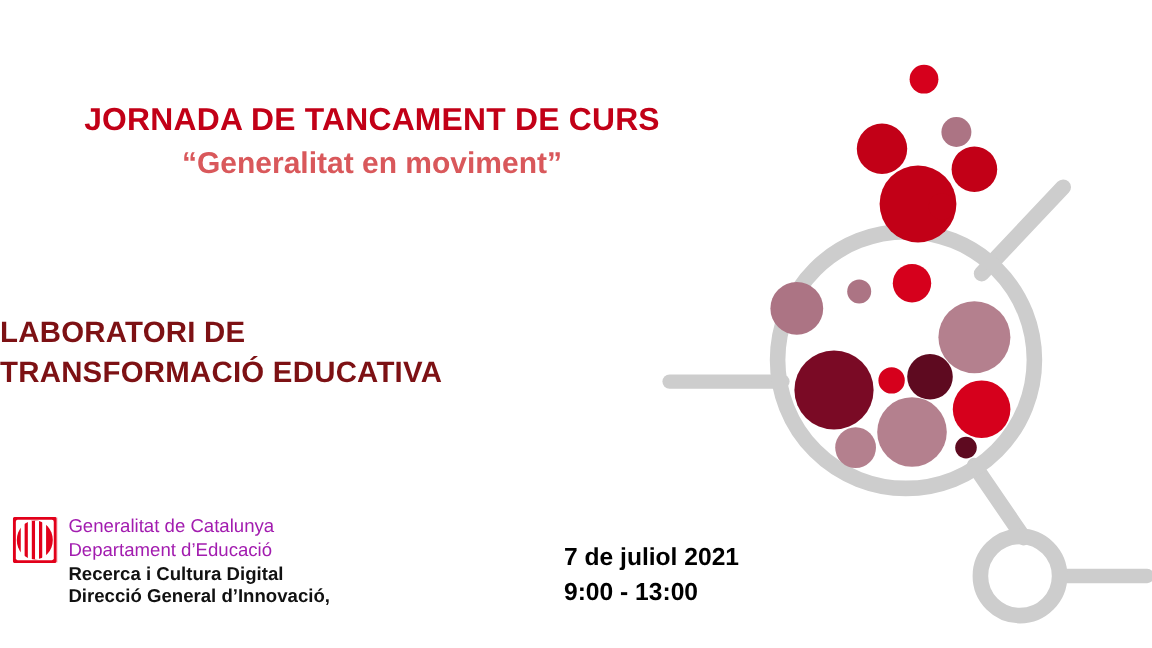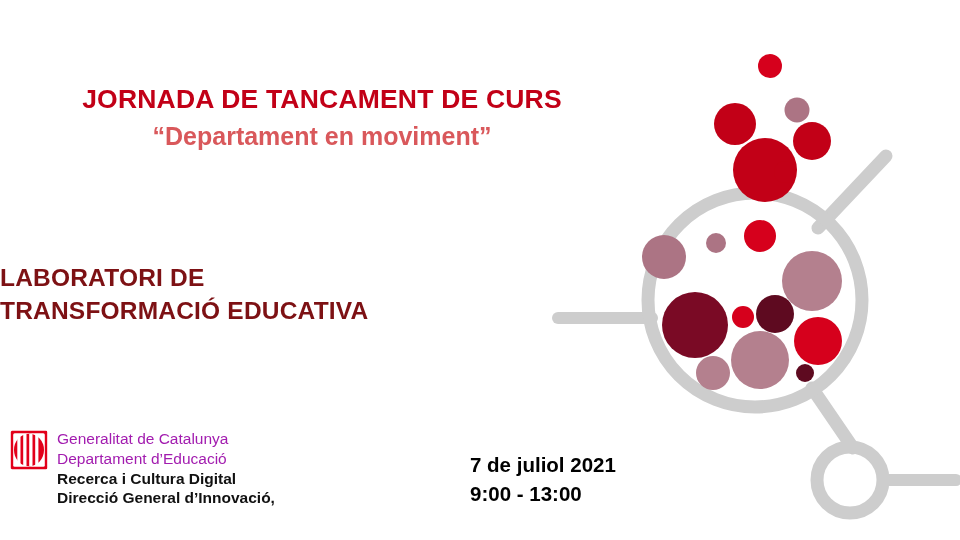--- a/index.html
+++ b/index.html
@@ -32,21 +32,20 @@
     pointer-events: none;
   }
 
   
   #headline-block {
     position: absolute;
     left: 0px;
     top: 84px;
     width: 620px;
     text-align: center;
-    margin-left: 12px;
   }
   #title-main {
     color: #C20017;
     font-size: 26.5px;
     font-weight: bold;
     letter-spacing: 0.2px;
     line-height: 1.18;
     margin: 0;
     white-space: nowrap;
   }
@@ -163,21 +162,21 @@
       <circle cx="775" cy="314" r="19" fill="#5E0A20"></circle>
       <circle cx="818" cy="341" r="24" fill="#D6001C"></circle>
       <circle cx="760" cy="360" r="29" fill="#B4808E"></circle>
       <circle cx="713" cy="373" r="17" fill="#B4808E"></circle>
       <circle cx="805" cy="373" r="9" fill="#5E0A20"></circle>
     </g>
   </svg>
 
   <div id="headline-block">
     <div id="title-main">JORNADA DE TANCAMENT DE CURS</div>
-    <div id="title-sub">“Departament en moviment”</div>
+    <div id="title-sub">“Generalitat en moviment”</div>
   </div>
 
   <div id="subject-block">
     <span class="line">LABORATORI DE</span>
     <span class="line">TRANSFORMACIÓ EDUCATIVA</span>
   </div>
 
   <div id="datetime-block">
     <span class="line">7 de juliol 2021</span>
     <span class="line">9:00 - 13:00</span>

